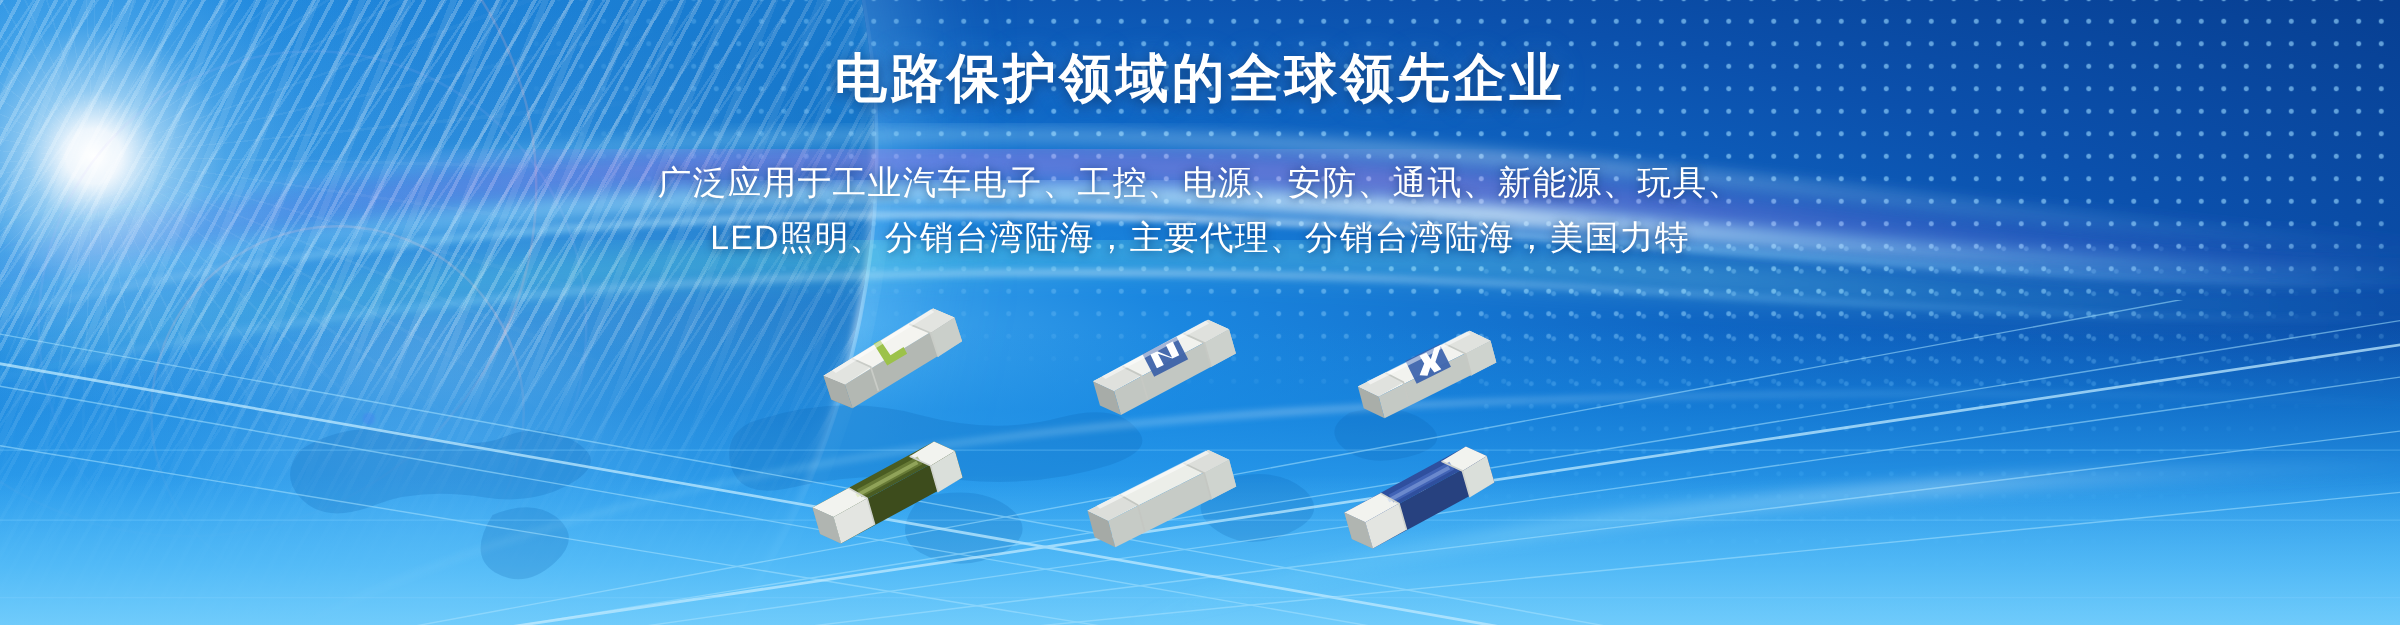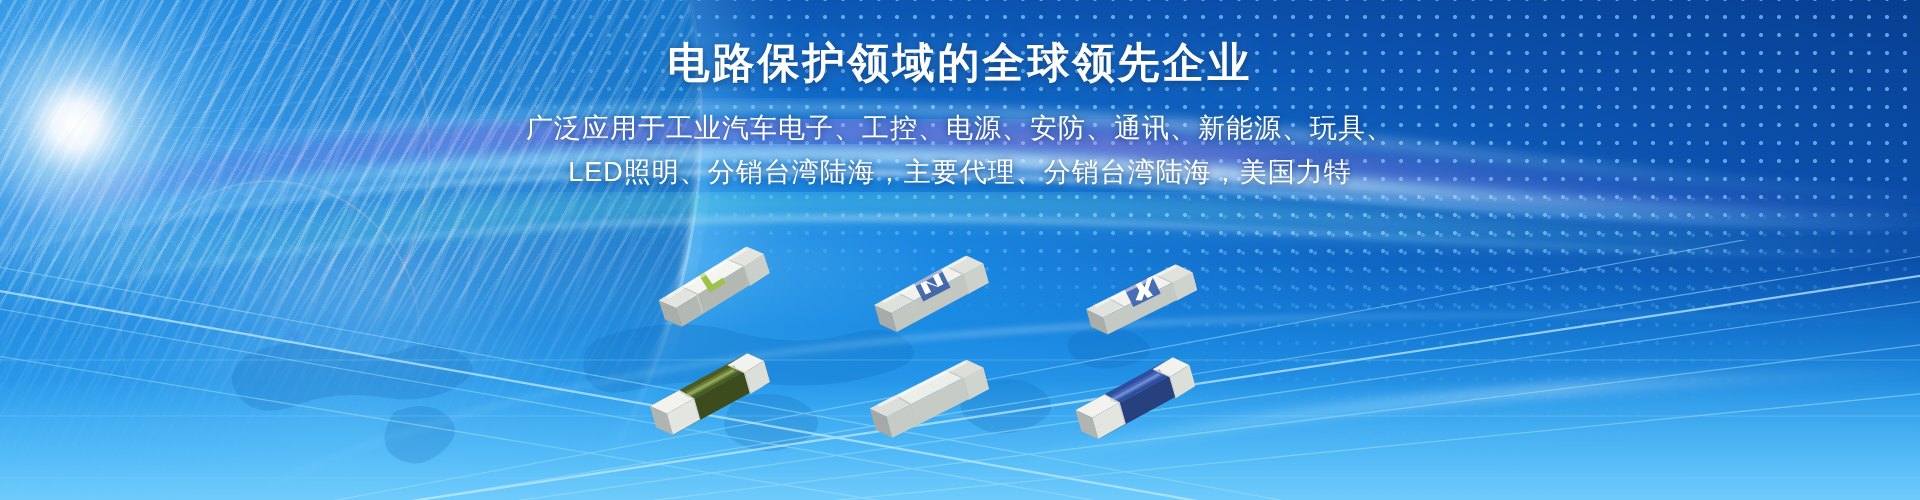--- a/index.html
+++ b/index.html
@@ -145,21 +145,21 @@
   .text-block {
     position:absolute; left:0; top:38px; width:1920px;
     text-align:center; z-index:30;
   }
   .headline {
     font-size:42px; font-weight:bold; color:#ffffff;
     letter-spacing:3px; line-height:1.18;
     text-shadow:0 2px 10px rgba(2,40,96,.75), 0 0 22px rgba(90,180,255,.45);
   }
   .sub {
-    margin-top:18px;
+    margin-top:36px;
     font-size:27px; color:#ffffff; line-height:1.65;
     letter-spacing:1px; font-weight:400;
     text-shadow:0 1px 7px rgba(4,45,100,.75);
   }
   .sub-line { display:block; }
 
   
   .parts { position:absolute; inset:0; z-index:20; pointer-events:none; }
   .part { position:absolute; pointer-events:auto; }
   .part svg { display:block; overflow:visible; }

